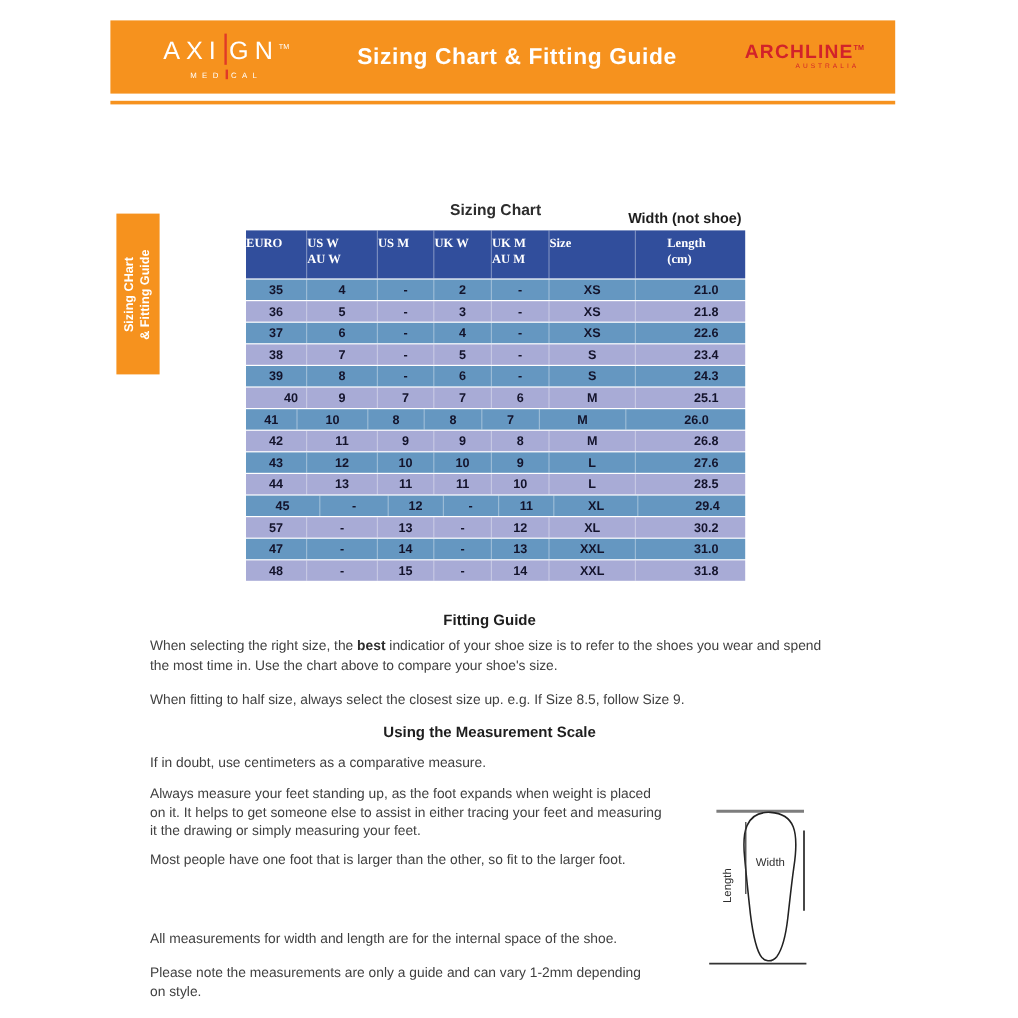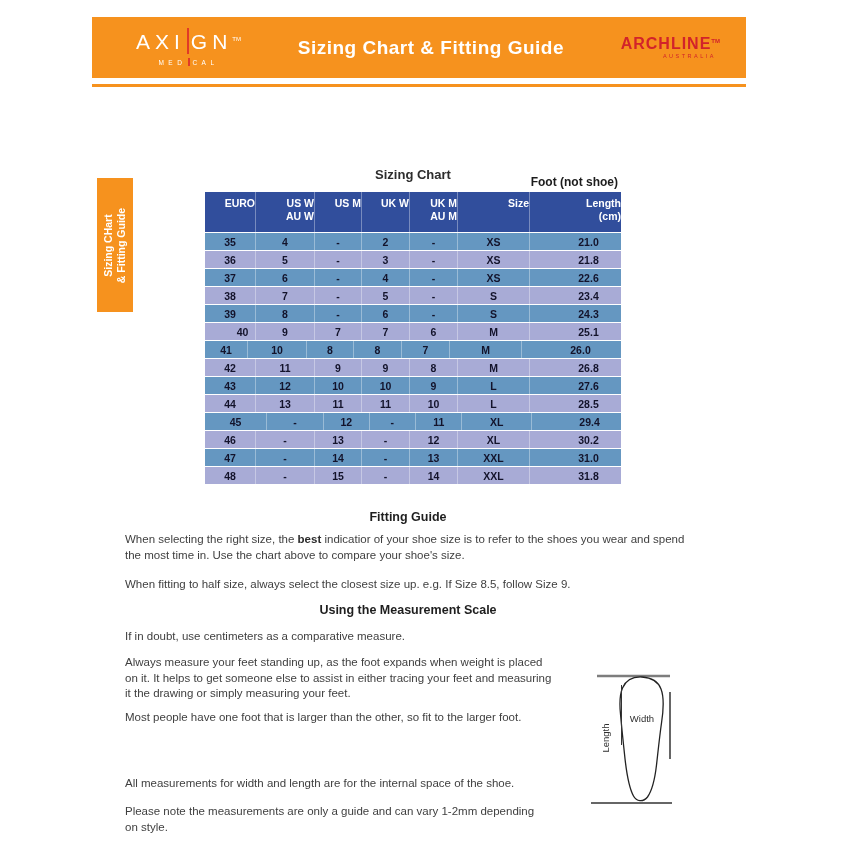--- a/index.html
+++ b/index.html
@@ -40,23 +40,24 @@
     position:absolute;left:205px;top:167px;width:416px;text-align:center;
     font-size:13px;font-weight:bold;color:#2d2d2d;
   }
   .foot-note{
     position:absolute;left:480px;top:175px;width:138px;text-align:right;
     font-size:12px;font-weight:bold;color:#1c1c1c;
   }
   .sizing-table{position:absolute;left:205px;top:192px;width:416px;}
   .thead{display:flex;background:var(--headerblue,#314E9C);height:40px;}
   .hcell{
-    box-sizing:border-box;display:flex;flex-direction:column;align-items:flex-end;
+    box-sizing:border-box;display:flex;flex-direction:column;align-items:flex-start;
     padding-top:5px;color:#fff;font-weight:bold;font-size:10.5px;line-height:13px;
     border-right:1px solid rgba(255,255,255,.35);
+    font-family:Liberation Serif, serif;
   }
   .hcell:last-child{border-right:none;padding-left:26px;}
   .trow{display:flex;height:17px;margin-top:1px;}
   .trow.steel{background:var(--steel,#6597C1);}
   .trow.lav{background:var(--lavender,#A8ABD6);}
   .tcell{
     box-sizing:border-box;display:flex;align-items:center;justify-content:center;
     color:#13132b;font-weight:bold;font-size:10.5px;
     border-right:1px solid rgba(255,255,255,.35);
   }
@@ -94,21 +95,21 @@
   <div class="banner-underline"></div>
 
   <div class="side-tab">
     <div class="side-tab-text">
       <div>Sizing CHart</div>
       <div>&amp; Fitting Guide</div>
     </div>
   </div>
 
   <div class="chart-title">Sizing Chart</div>
-  <div class="foot-note">Foot (not shoe)</div>
+  <div class="foot-note">Width (not shoe)</div>
   <div class="sizing-table">
     <div class="thead" id="thead">
         <div class="hcell" style="width: 51px;">
           <div>EURO</div>
         </div>
         <div class="hcell" style="width: 59px;">
           <div>US W</div>
           <div>AU W</div>
         </div>
         <div class="hcell" style="width: 47px;">
@@ -223,21 +224,21 @@
         <div class="trow steel">
           <div class="tcell" style="width: 64px;">45</div>
           <div class="tcell" style="width: 59px;">-</div>
           <div class="tcell" style="width: 47px;">12</div>
           <div class="tcell" style="width: 48px;">-</div>
           <div class="tcell" style="width: 48px;">11</div>
           <div class="tcell" style="width: 72px;">XL</div>
           <div class="tcell" style="width: 91px;">29.4</div>
         </div>
         <div class="trow lav">
-          <div class="tcell" style="width: 51px;">46</div>
+          <div class="tcell" style="width: 51px;">57</div>
           <div class="tcell" style="width: 59px;">-</div>
           <div class="tcell" style="width: 47px;">13</div>
           <div class="tcell" style="width: 48px;">-</div>
           <div class="tcell" style="width: 48px;">12</div>
           <div class="tcell" style="width: 72px;">XL</div>
           <div class="tcell" style="width: 91px;">30.2</div>
         </div>
         <div class="trow steel">
           <div class="tcell" style="width: 51px;">47</div>
           <div class="tcell" style="width: 59px;">-</div>

